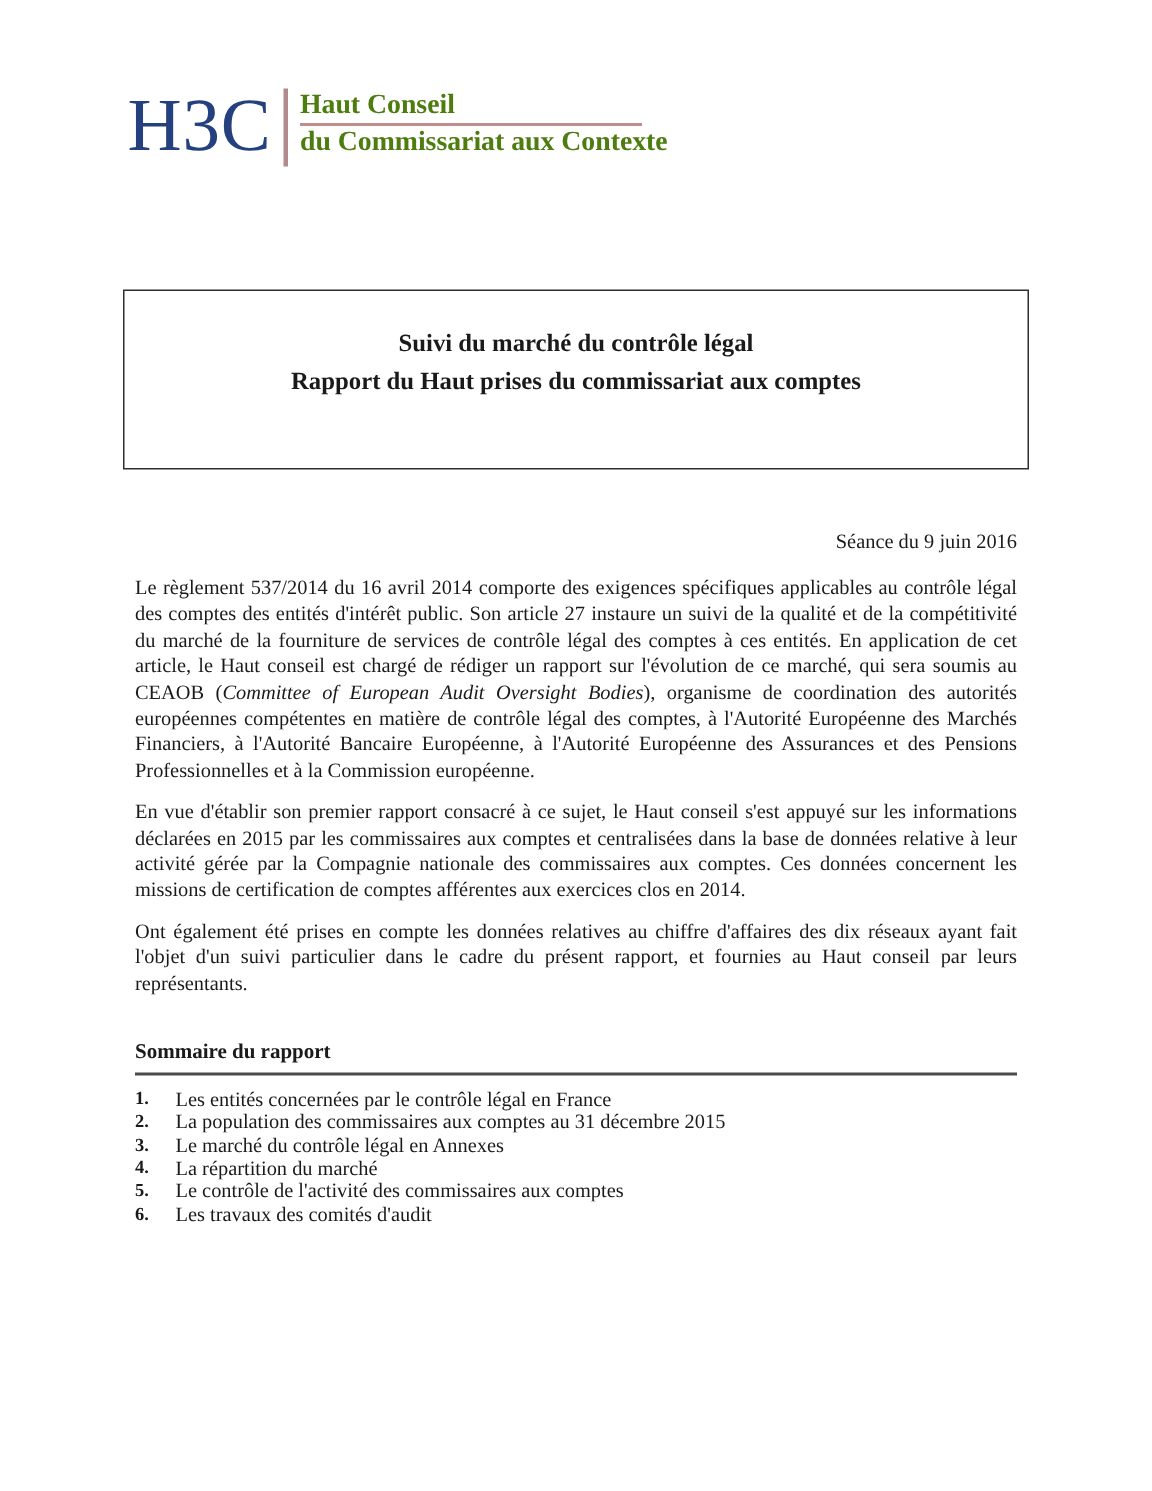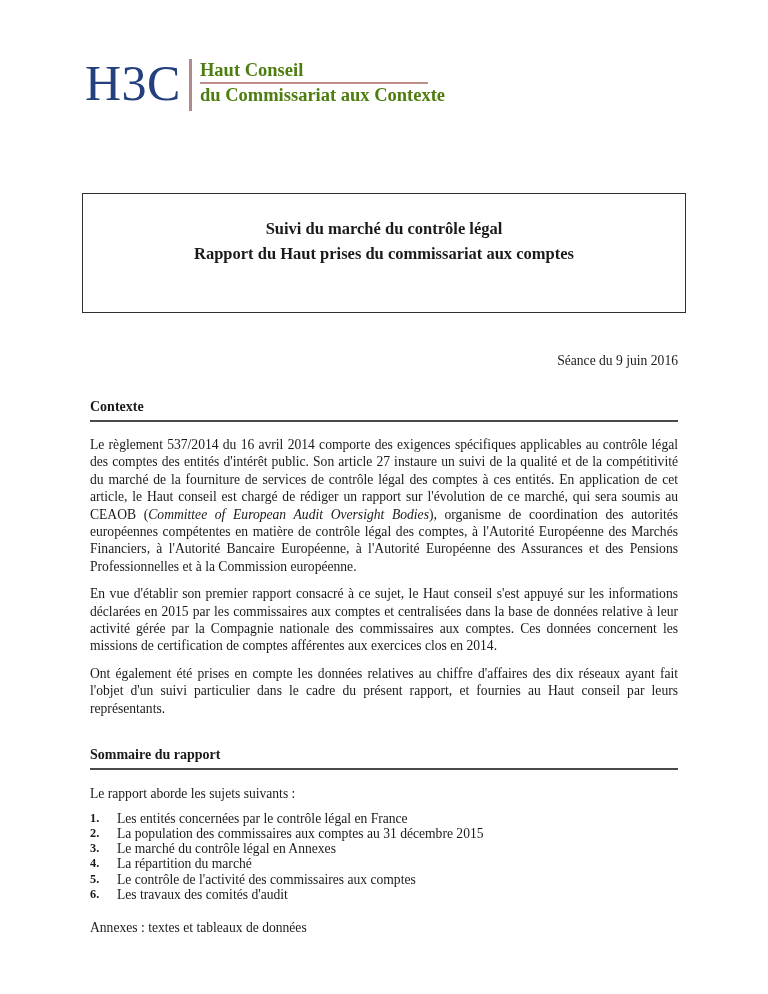--- a/index.html
+++ b/index.html
@@ -80,31 +80,29 @@
     </div>
   </header>
 
   <div class="title-box">
     <div class="title-line">Suivi du marché du contrôle légal</div>
     <div class="title-line">Rapport du Haut prises du commissariat aux comptes</div>
   </div>
 
   <div class="date-line">Séance du 9 juin 2016</div>
 
-  <h2 class="section-heading heading-contexte">Contexte</h2>
 
   <p class="para justify first-para"><span>Le règlement 537/2014 du 16 avril 2014 comporte des exigences spécifiques applicables au contrôle légal des comptes des entités d'intérêt public. Son article 27 instaure un suivi de la qualité et de la compétitivité du marché de la fourniture de services de contrôle légal des comptes à ces entités. En application de cet article, le Haut conseil est chargé de rédiger un rapport sur l'évolution de ce marché, qui sera soumis au CEAOB (</span><i>Committee of European Audit Oversight Bodies</i><span>), organisme de coordination des autorités européennes compétentes en matière de contrôle légal des comptes, à l'Autorité Européenne des Marchés Financiers, à l'Autorité Bancaire Européenne, à l'Autorité Européenne des Assurances et des Pensions Professionnelles et à la Commission européenne.</span></p>
 
   <p class="para justify">En vue d'établir son premier rapport consacré à ce sujet, le Haut conseil s'est appuyé sur les informations déclarées en 2015 par les commissaires aux comptes et centralisées dans la base de données relative à leur activité gérée par la Compagnie nationale des commissaires aux comptes. Ces données concernent les missions de certification de comptes afférentes aux exercices clos en 2014.</p>
 
   <p class="para justify">Ont également été prises en compte les données relatives au chiffre d'affaires des dix réseaux ayant fait l'objet d'un suivi particulier dans le cadre du présent rapport, et fournies au Haut conseil par leurs représentants.</p>
 
   <h2 class="section-heading heading-sommaire">Sommaire du rapport</h2>
 
-  <p class="para intro-line">Le rapport aborde les sujets suivants :</p>
 
   <ol class="toc-list">
     <li class="toc-item">
       <span class="toc-num">1.</span>
       <span class="toc-text">Les entités concernées par le contrôle légal en France</span>
     </li>
     <li class="toc-item">
       <span class="toc-num">2.</span>
       <span class="toc-text">La population des commissaires aux comptes au 31 décembre 2015</span>
     </li>
@@ -119,15 +117,14 @@
     <li class="toc-item">
       <span class="toc-num">5.</span>
       <span class="toc-text">Le contrôle de l'activité des commissaires aux comptes</span>
     </li>
     <li class="toc-item">
       <span class="toc-num">6.</span>
       <span class="toc-text">Les travaux des comités d'audit</span>
     </li>
   </ol>
 
-  <p class="para annexes-line">Annexes : textes et tableaux de données</p>
 
 </div>
 
 </body></html>

